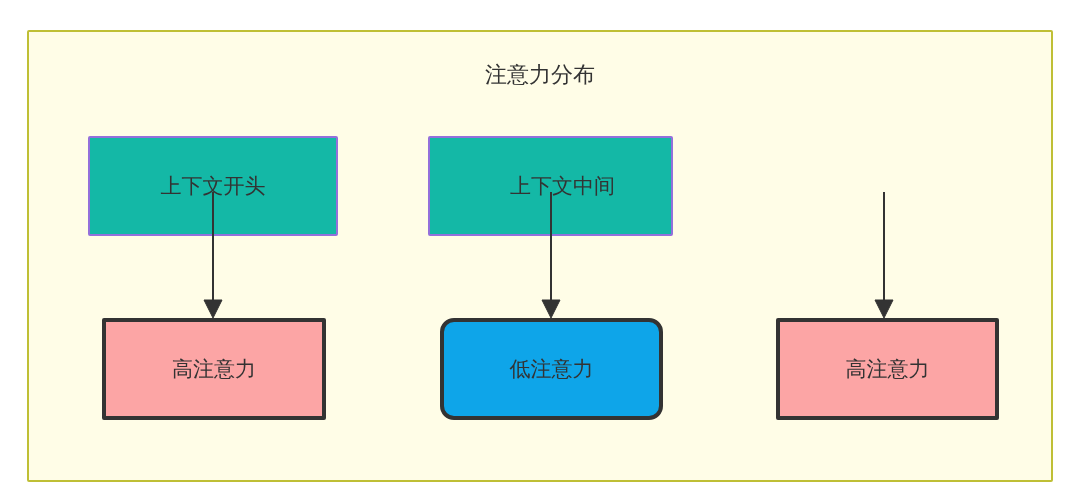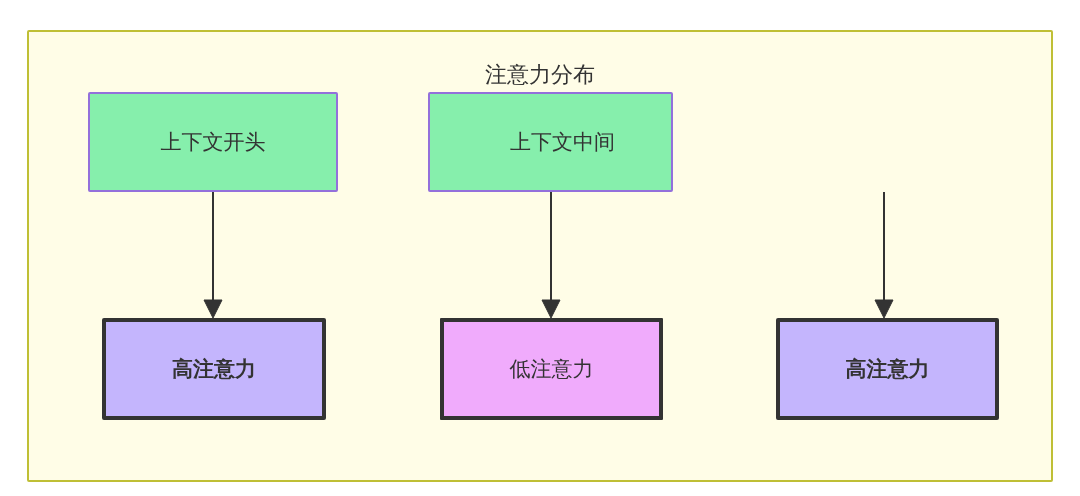--- a/index.html
+++ b/index.html
@@ -49,34 +49,34 @@
     display: flex;
     align-items: center;
     justify-content: center;
     text-align: center;
     color: #333333;
     font-size: 21px;
     line-height: 1.2;
     white-space: nowrap;
   }
   .node.ctx {
-    background: #86efac;
+    background: #14b8a6;
     border: 2px solid #9370db;
     border-radius: 2px;
+    margin-top: 44px;
   }
   .node.attn-high {
-    background: #c4b5fd;
+    background: #fca5a5;
     border: 4px solid #333333;
     border-radius: 2px;
-    font-weight: bold;
   }
   .node.attn-low {
-    background: #f0abfc;
+    background: #0ea5e9;
     border: 4px solid #333333;
-    border-radius: 1px;
+    border-radius: 14px;
   }
   
   .edge {
     position: absolute;
     overflow: visible;
   }
   .edge line {
     stroke: #333333;
     stroke-width: 2;
   }

